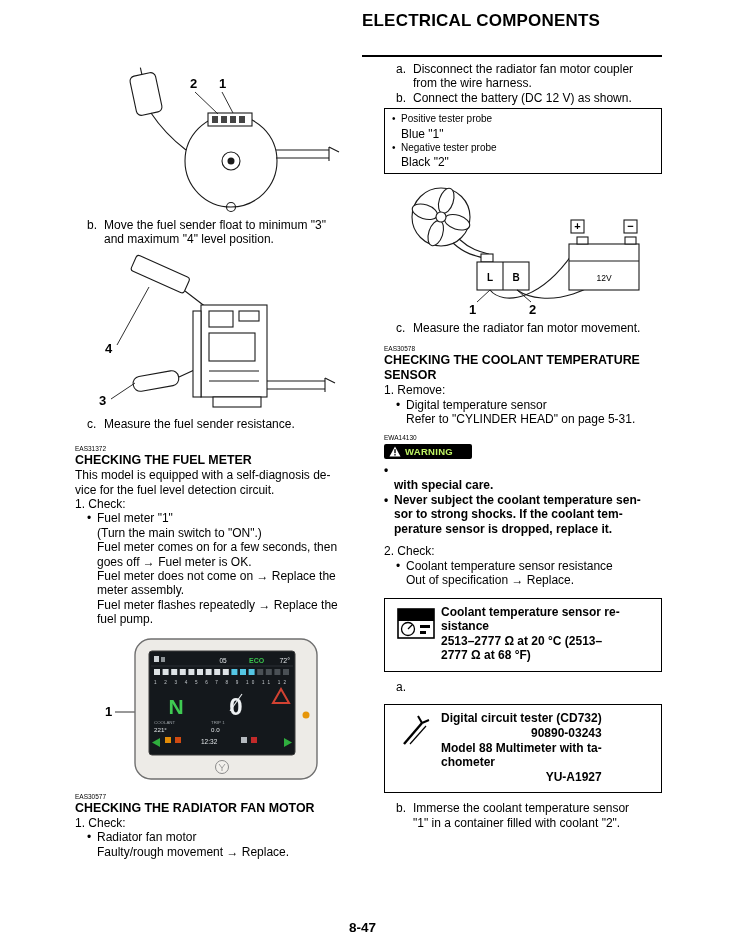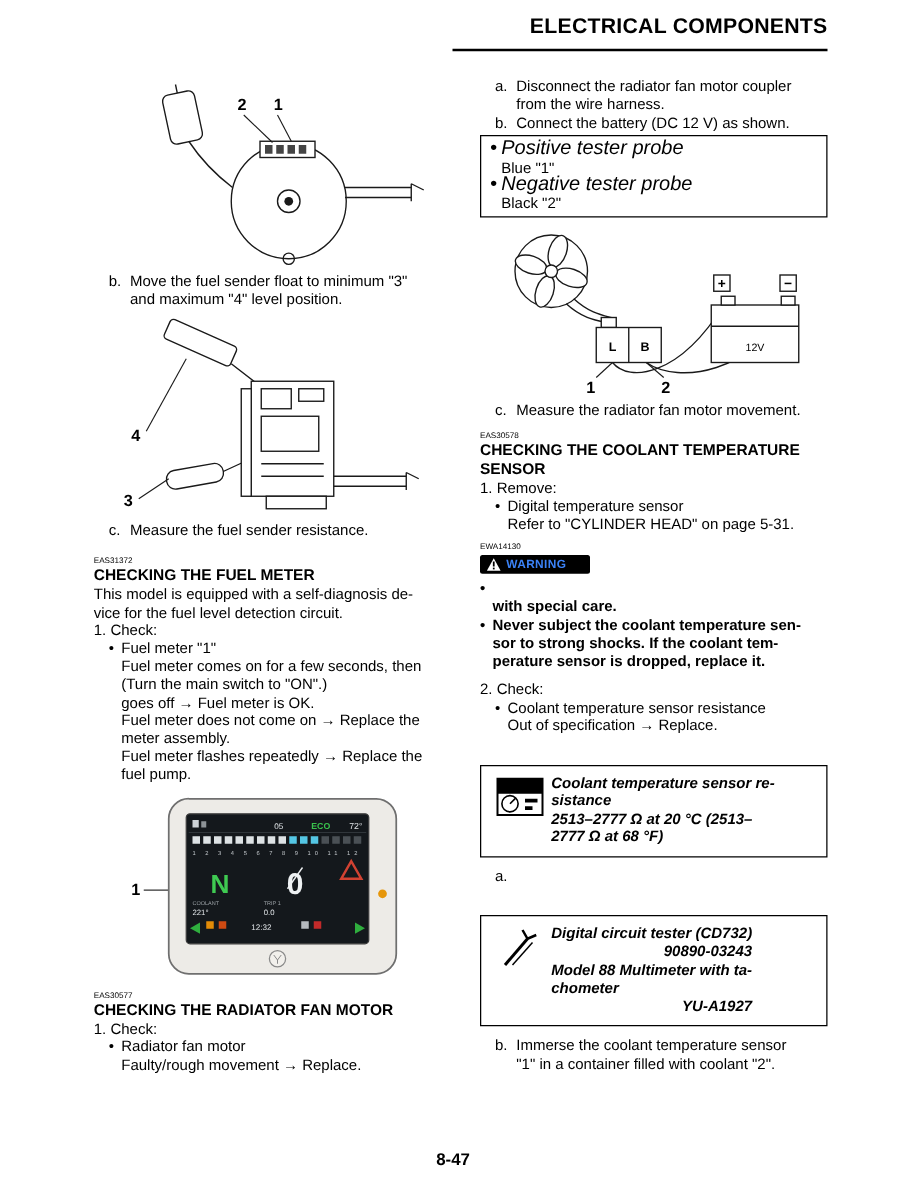--- a/index.html
+++ b/index.html
@@ -1,44 +1,44 @@
 <!DOCTYPE html>
 <html><head>
 <meta charset="utf-8">
 <style>
   html,body{margin:0;padding:0;}
   body{width:735px;height:951px;background:#ffffff;font-family:"Liberation Sans",sans-serif;color:#000;}
   .page{position:relative;width:735px;height:951px;overflow:hidden;background:#fff;}
-  .header{position:absolute;top:11px;right:73px;width:300px;text-align:right;border-bottom:2px solid #000;padding-bottom:8px;}
+  .header{position:absolute;top:11px;right:73px;width:300px;text-align:left;border-bottom:2px solid #000;padding-bottom:24px;}
   .header-title{font-size:17px;font-weight:bold;letter-spacing:0.2px;}
   .columns{position:absolute;top:62px;left:75px;display:flex;gap:22px;align-items:flex-start;}
   .col-left{width:287px;}
   .col-right{width:278px;}
   .txt{font-size:12px;line-height:14.4px;}
   .line{white-space:nowrap;}
   .step{display:flex;padding-left:12px;font-size:12px;line-height:14.4px;}
   .step-label{width:17px;flex:none;}
   .brow{display:flex;padding-left:12px;font-size:12px;line-height:14.4px;}
   .bg{width:10px;flex:none;}
   .bg::before{content:"\2022";}
   .sub{padding-left:22px;font-size:12px;line-height:14.4px;}
   .code{font-size:6.5px;line-height:8px;}
   .h1{font-size:12.4px;font-weight:bold;line-height:15px;white-space:nowrap;}
   .fig{display:block;margin:0 auto;}
   .mt2{margin-top:2px}.mt4{margin-top:4px}.mt6{margin-top:6px}
   .mt8{margin-top:8px}.mt10{margin-top:10px}.mt14{margin-top:14px}
   .probe-box{border:1.5px solid #000;padding:3px 7px;margin-top:3px;box-sizing:border-box;}
-  .pb-row{display:flex;font-size:16px;line-height:14.4px;font-style:italic;}
+  .pb-row{display:flex;font-size:10px;line-height:14.4px;}
   .pb-row .bg{width:9px;}
   .pb-sub{padding-left:9px;font-size:12px;line-height:14.4px;}
-  .warn-label{margin-top:2px;width:88px;height:15px;background:#000;color:#3b82f6;display:flex;align-items:center;gap:4px;padding:0 5px;box-sizing:border-box;border-radius:2px;}
+  .warn-label{margin-top:2px;width:88px;height:15px;background:#000;color:#bef264;display:flex;align-items:center;gap:4px;padding:0 5px;box-sizing:border-box;border-radius:2px;}
   .warn-word{font-size:9.5px;font-weight:bold;letter-spacing:0.3px;}
   .warn-row{display:flex;font-weight:bold;font-size:12px;line-height:14.6px;}
   .warn-sub{padding-left:10px;font-weight:bold;font-size:12px;line-height:14.6px;}
-  .spec-box{border:1.5px solid #000;display:flex;padding:6px 6px 8px 6px;margin-top:24px;box-sizing:border-box;font-style:italic;}
+  .spec-box{border:1.5px solid #000;display:flex;padding:6px 6px 8px 6px;margin-top:10px;box-sizing:border-box;}
   .spec-icon{width:50px;flex:none;display:flex;justify-content:center;align-items:flex-start;padding-top:2px;}
   .spec-text{font-weight:bold;font-size:12px;line-height:14.6px;}
   .ind{padding-left:10px;text-align:right;}
   .footer{position:absolute;left:0;right:10px;bottom:16px;text-align:center;font-size:13.5px;font-weight:bold;}
 </style>
 </head>
 <body>
 
 <div class="page">
 
@@ -123,22 +123,22 @@
 
       <div class="code mt14">EAS31372</div>
       <div class="h1">CHECKING THE FUEL METER</div>
       <div class="txt line">This model is equipped with a self-diagnosis de-</div>
       <div class="txt line">vice for the fuel level detection circuit.</div>
       <div class="txt line">1. Check:</div>
       <div class="brow">
         <div class="bg"></div>
         <div class="line">Fuel meter "1"</div>
       </div>
+      <div class="sub line">(Turn the main switch to "ON".)</div>
       <div class="sub line">Fuel meter comes on for a few seconds, then</div>
-      <div class="sub line">(Turn the main switch to "ON".)</div>
       <div class="sub line">goes off → Fuel meter is OK.</div>
       <div class="sub line">Fuel meter does not come on → Replace the</div>
       <div class="sub line">meter assembly.</div>
       <div class="sub line">Fuel meter flashes repeatedly → Replace the</div>
       <div class="sub line">fuel pump.</div>
 
       <svg class="fig mt8" width="240" height="150" viewBox="0 0 240 150">
         <text x="6" y="81" font-size="13" font-weight="bold" fill="#000">1</text>
         <line x1="16" y1="77" x2="37" y2="77" stroke="#333" stroke-width="1"></line>
         <rect x="36" y="4" width="182" height="140" rx="16" fill="#edebe7" stroke="#6f6f6f" stroke-width="1.4"></rect>

